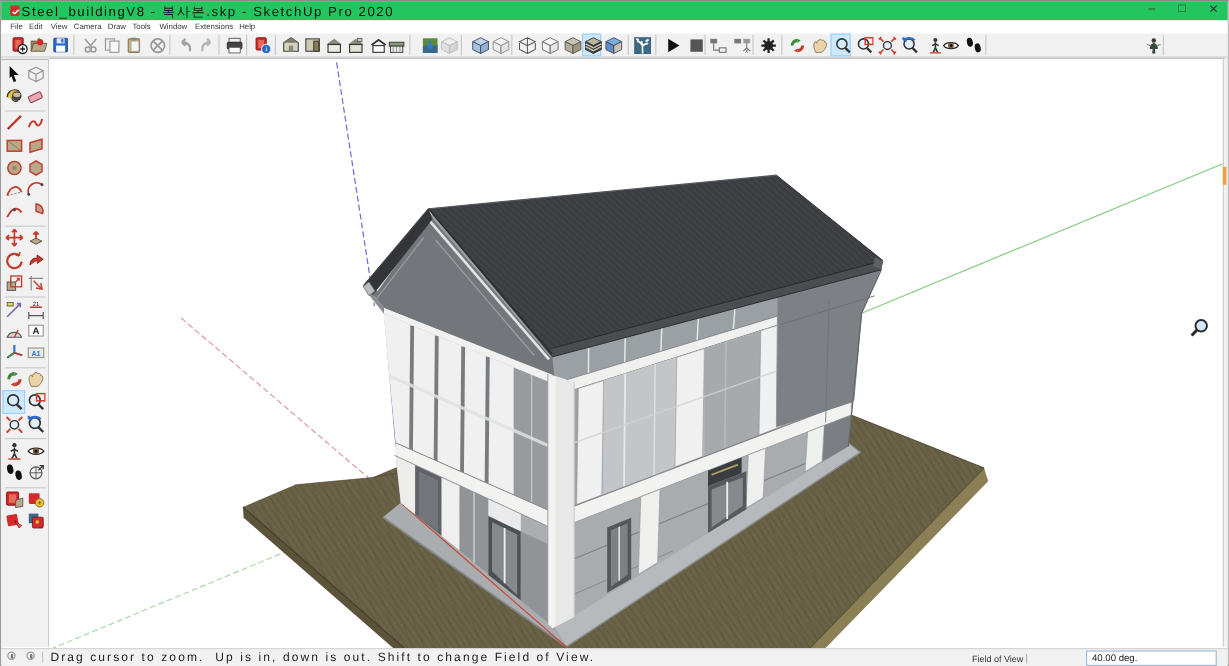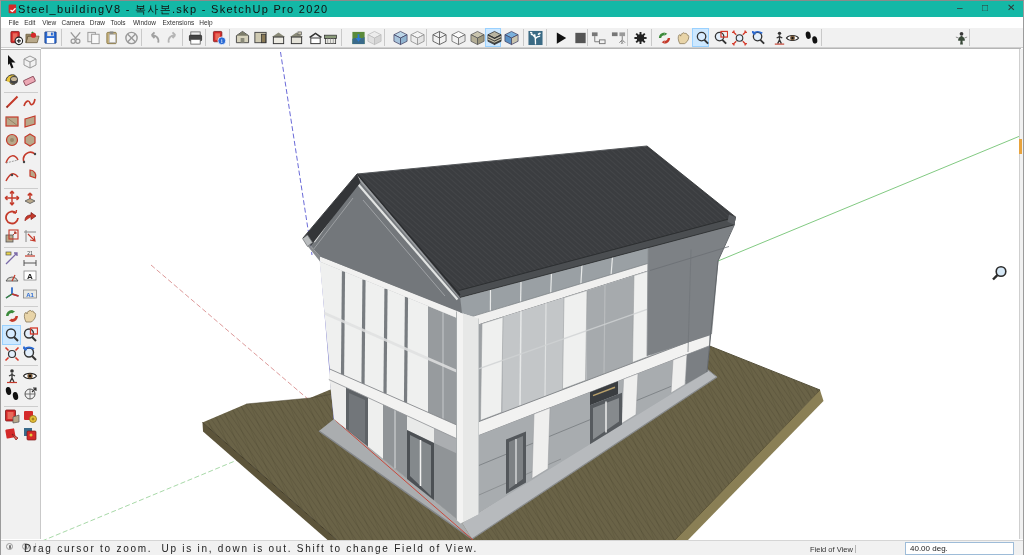--- a/index.html
+++ b/index.html
@@ -1,36 +1,36 @@
 <!DOCTYPE html>
 <html><head><meta charset="utf-8"><style>
 * { margin:0; padding:0; box-sizing:border-box; }
 html,body { width:1024px; height:555px; overflow:hidden; font-family:"Liberation Sans",sans-serif; background:#fff; }
 #win { position:relative; width:1024px; height:555px; border:1px solid #9b9b9b; border-top:1px solid #8a8a8a; }
-#title { position:absolute; left:0; top:0; width:100%; height:16px; background:#14b8a6; }
+#title { position:absolute; left:0; top:0; width:100%; height:16px; background:#22c55e; }
 #title .txt { position:absolute; left:17px; top:1px; font-size:11px; letter-spacing:1.3px; color:#111; }
 #title svg.logo { position:absolute; left:7px; top:3px; }
 #title .btns { position:absolute; left:0; top:0px; font-size:10px; color:#333; }
 
 #menu { position:absolute; left:0; top:16px; width:100%; height:11px; background:#fff; font-size:6.5px; color:#333; }
 #menu span { position:absolute; top:2px; }
 #toolbar { position:absolute; left:0; top:27px; width:100%; height:20px; background:#f1f1f1; border-bottom:1px solid #cfcfcf; }
 .tbi { position:absolute; top:2px; }
 .tbsep { position:absolute; top:1px; height:17px; width:1px; background:#c9c9c9; }
 .tbsel { position:absolute; top:0px; height:19px; background:#cde8ff; border:1px solid #9ad1ff; }
 #side { position:absolute; left:0; top:48px; width:40px; height:490px; background:#f1f1f1; border-right:1px solid #c9c9c9; border-top:1px solid #b5b5b5; }
 .sbi { position:absolute; }
 .sbsep { position:absolute; left:3px; width:34px; height:1px; background:#cdcdcd; }
 .sbsel { position:absolute; left:1px; top:275.0px; width:19px; height:20px; background:#cde8ff; border:1px solid #9ad1ff; }
 #vp { position:absolute; left:40px; top:47px; width:980px; height:492px; background:#fff; border-top:1px solid #b5b5b5; }
 #vp svg { position:absolute; left:0; top:0; }
 #rstrip { position:absolute; right:0px; top:48px; width:4px; height:490px; background:#f1f1f1; border-left:1px solid #cfcfcf; }
 #rtab { position:absolute; right:1px; top:138px; width:3px; height:15px; background:#e8a33d; }
 #status { position:absolute; left:0; top:539px; width:100%; height:16px; background:#f1f1f1; border-top:1px solid #d5d5d5; font-size:11px; color:#222; }
-#status .msg { position:absolute; left:23px; top:2px; }
+#status .msg { position:absolute; left:41px; top:2px; }
 #status .fovl { position:absolute; left:809px; top:4px; color:#333; font-size:7.5px; }
 #status .fov { position:absolute; left:904px; top:1px; width:109px; height:13px; background:#fff; border:1px solid #9ebcd8; font-size:8px; color:#222; padding:1px 0 0 4px; }
 .stic { position:absolute; top:2px; width:7px; height:7px; border:1px solid #9a9a9a; border-radius:50%; }
 .stic:after { content:""; position:absolute; left:2px; top:1px; width:2px; height:4px; background:#777; border-radius:1px; }
 .stsep { position:absolute; left:34px; top:2px; width:1px; height:9px; background:#c5c5c5; }
 </style></head>
 <body>
 <div id="win">
   <div id="title">
     <svg class="logo" width="10" height="11" viewBox="0 0 16 16">

